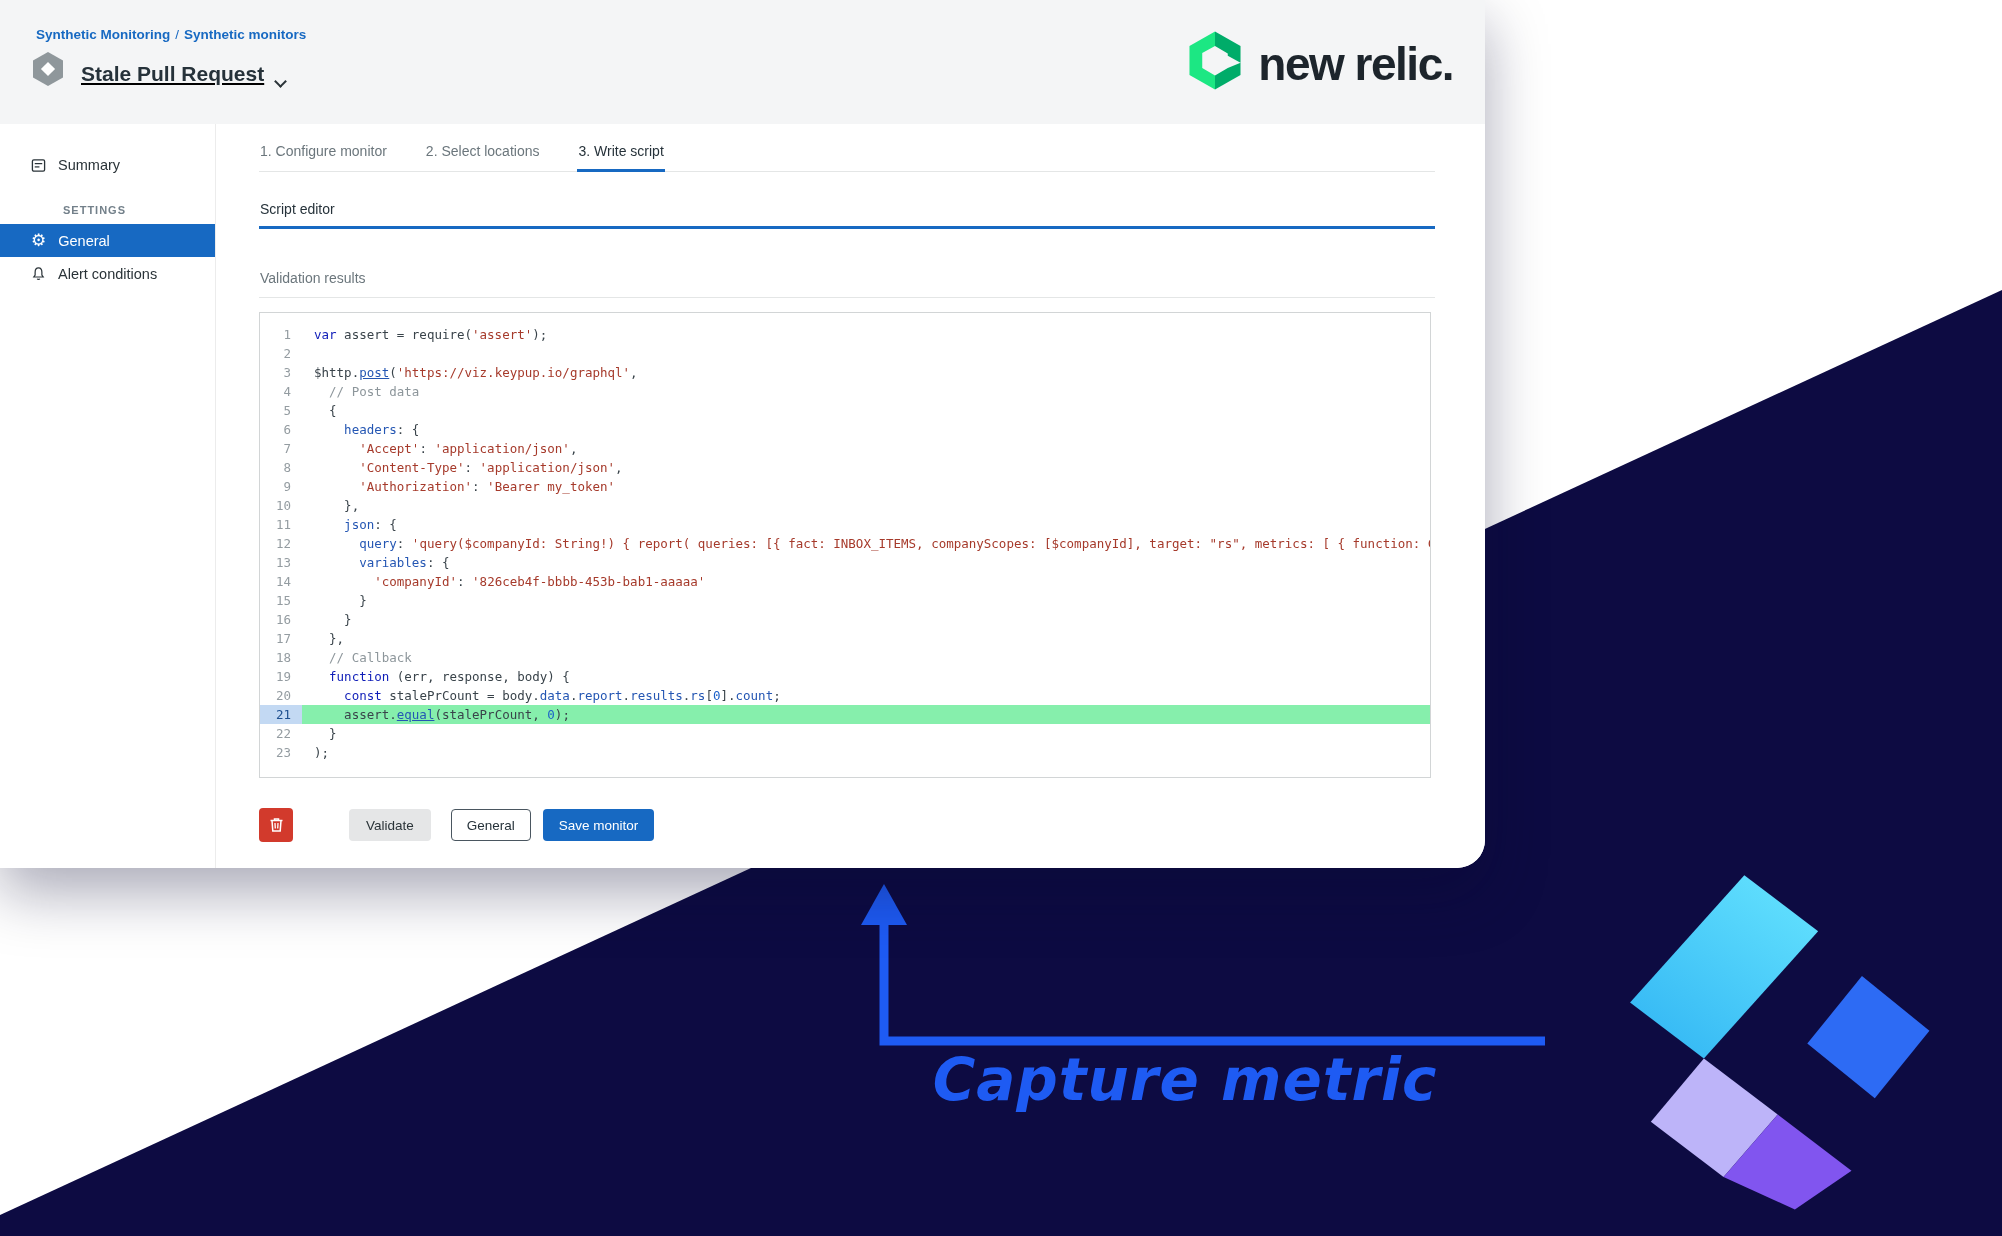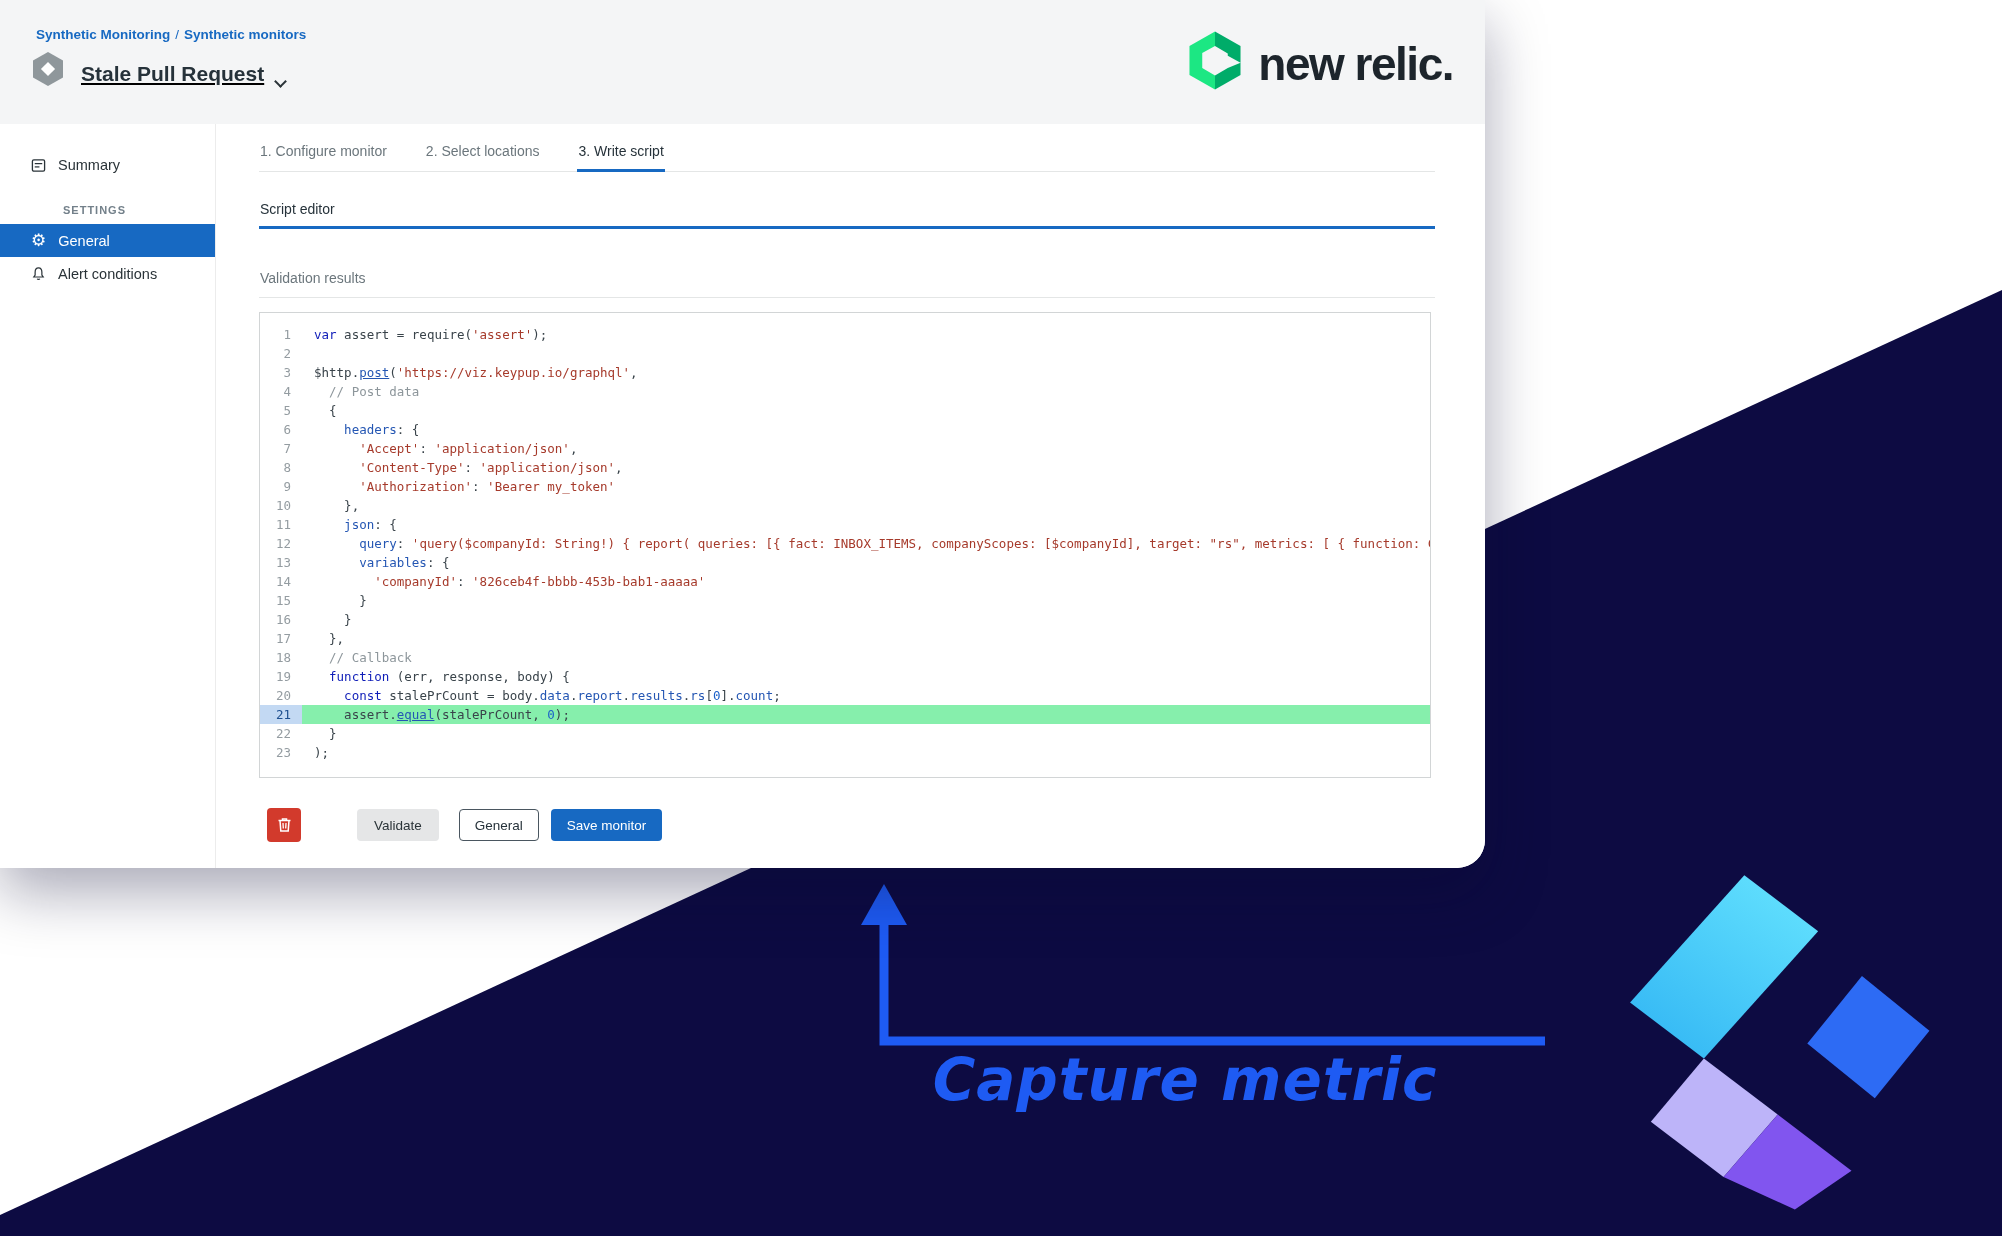--- a/index.html
+++ b/index.html
@@ -81,21 +81,21 @@
   .code-row.hl .gut { background:#c3d9f3; color:#1d4f8f; }
   .tk-kw { color:#0f1db8; }
   .tk-key { color:#2456b3; }
   .tk-fn { color:#2456b3;text-decoration:underline; }
   .tk-str { color:#a63a2b; }
   .tk-cm { color:#8d969b; }
   .tk-num { color:#1b61c9; }
   .tk-pl { color:#39434a; }
 
   
-  .actions { display:flex; align-items:center; margin-top:30px;margin-left:8px; }
+  .actions { display:flex; align-items:center; margin-top:30px; }
   .btn { height:32px; border-radius:4px; font-family:inherit; font-size:13.5px; cursor:pointer; }
   .btn-trash { width:34px; height:34px; background:#d23a2c; border:none; border-radius:4px;
     display:flex; align-items:center; justify-content:center; cursor:pointer; }
   .btn-validate { background:#e5e6e7; border:none; color:#2a3338; padding:0 17px; margin-left:56px; }
   .btn-cancel { background:#ffffff; border:1.5px solid #4a5660; color:#26323a; padding:0 15px; margin-left:20px; }
   .btn-save { background:#1769c2; border:none; color:#ffffff; padding:0 16px; margin-left:12px; }
 </style>
 </head>
 <body>
 

